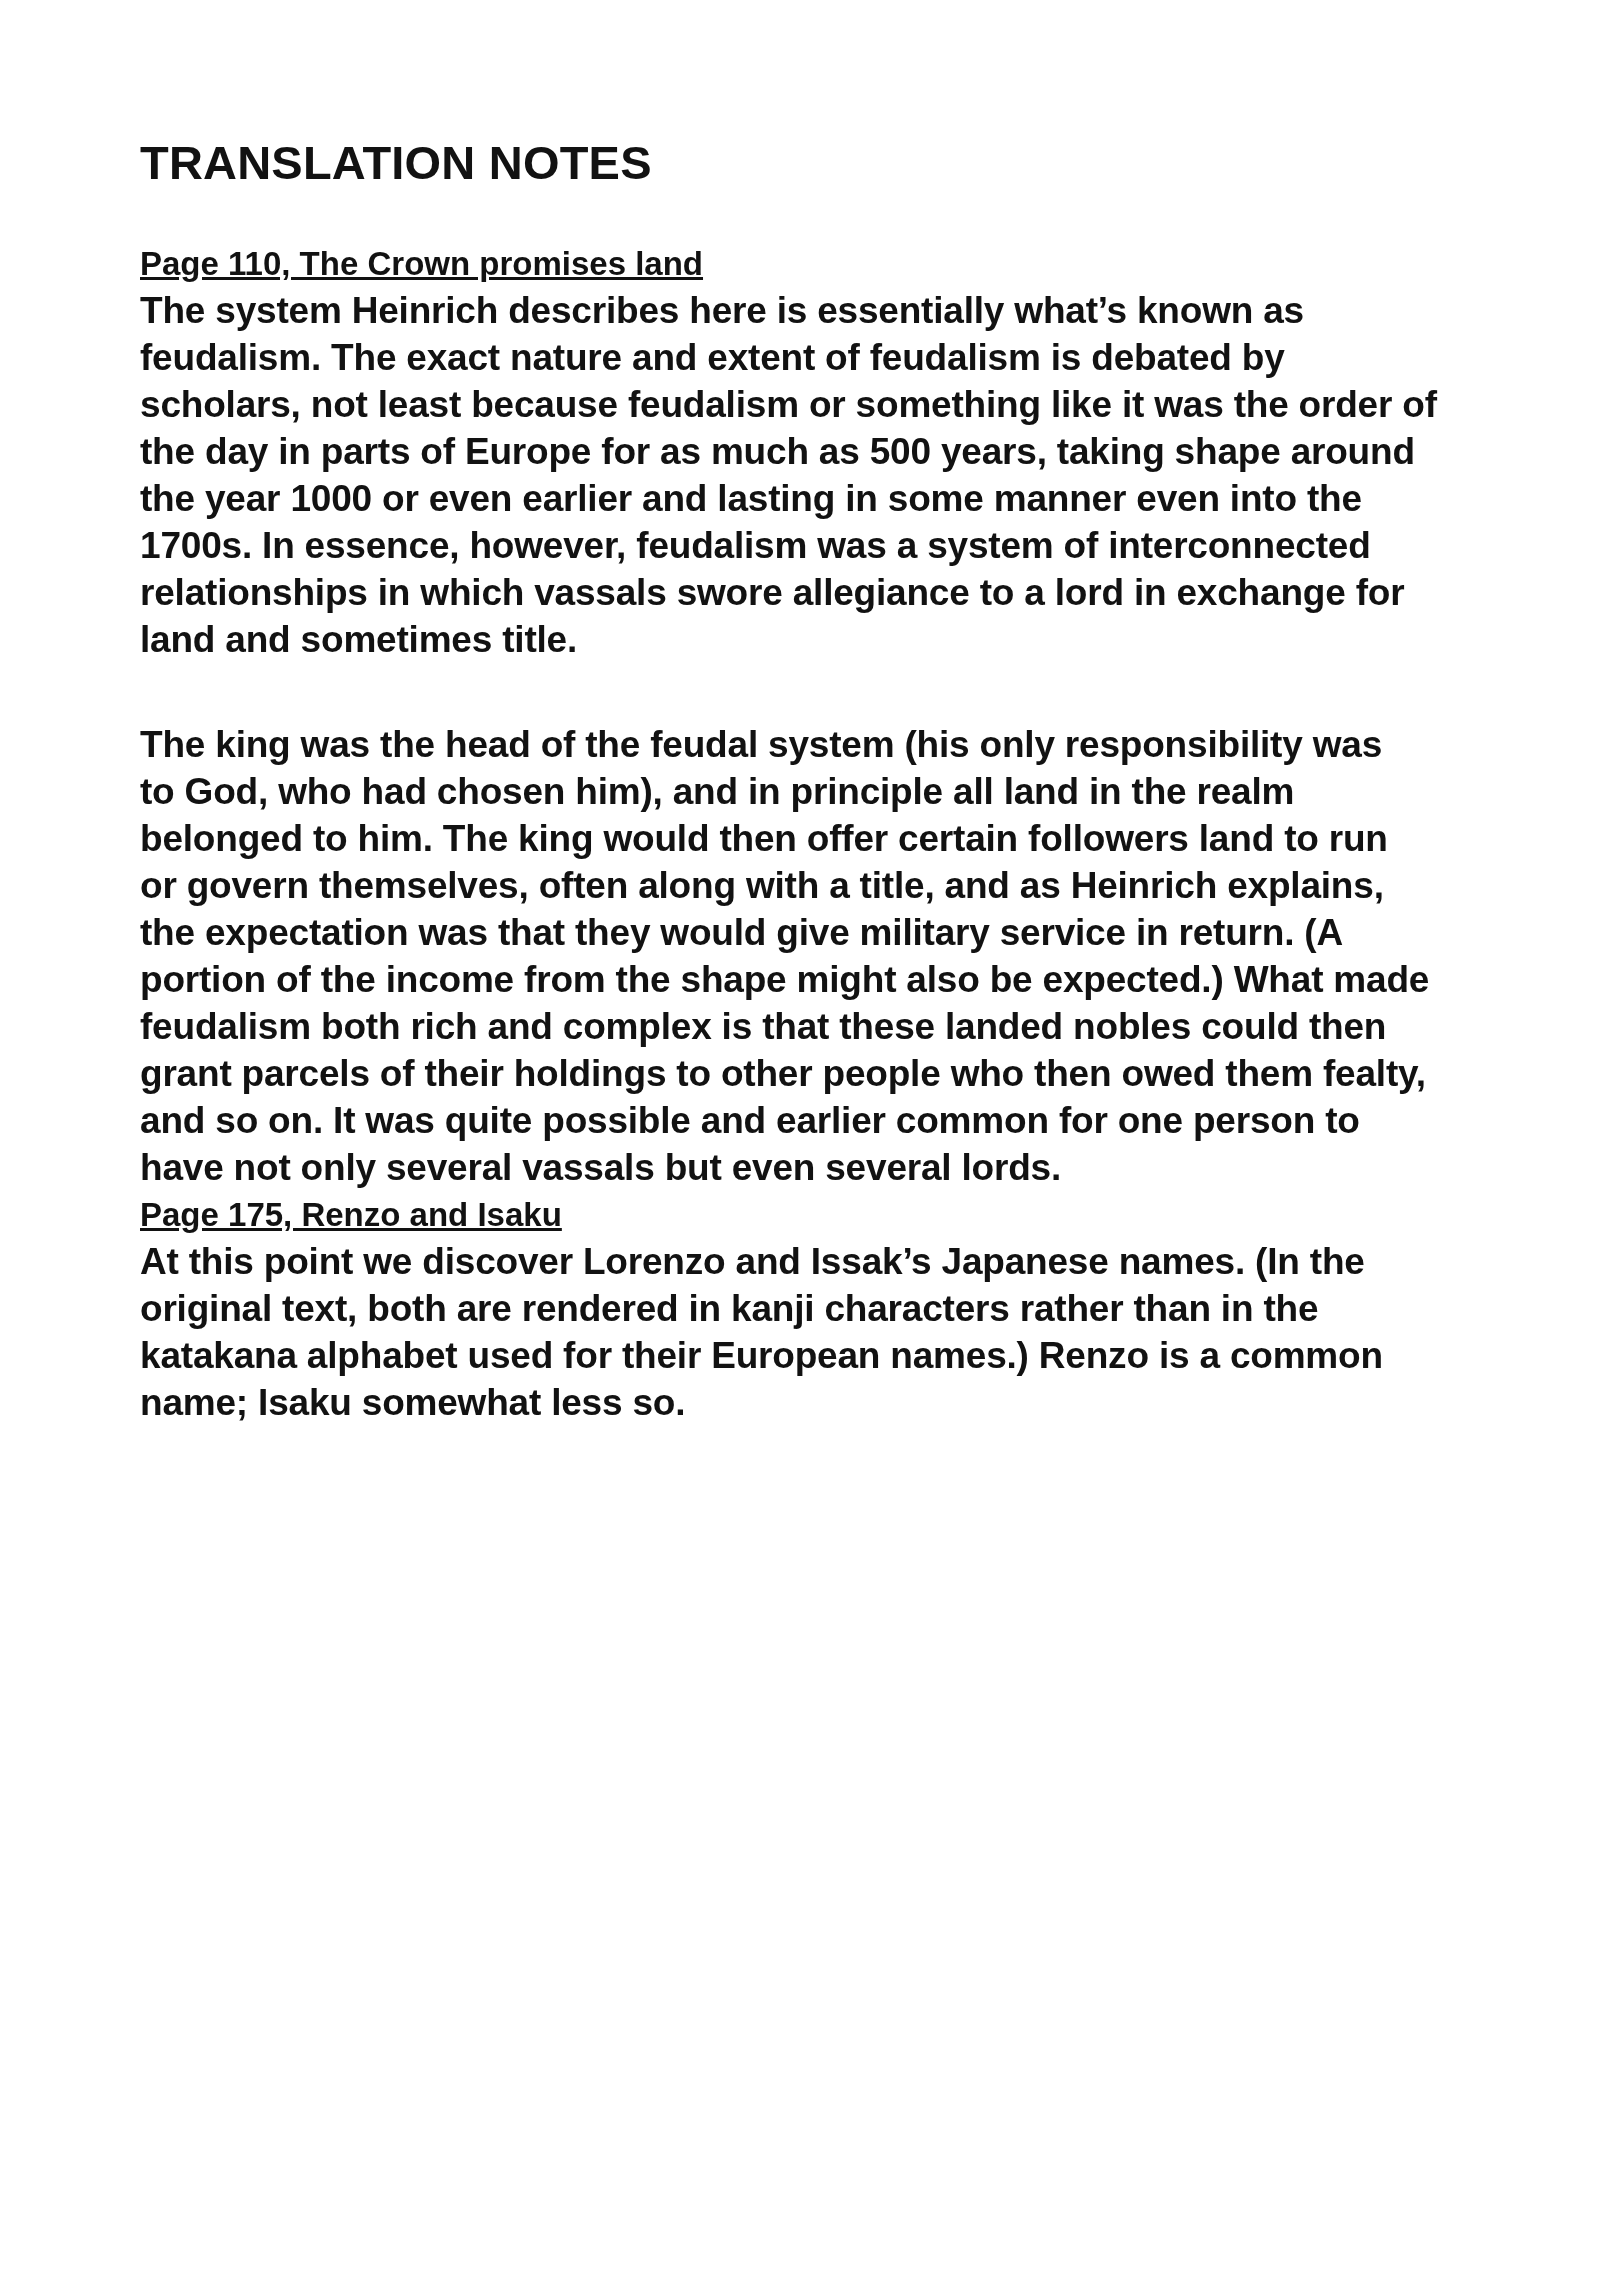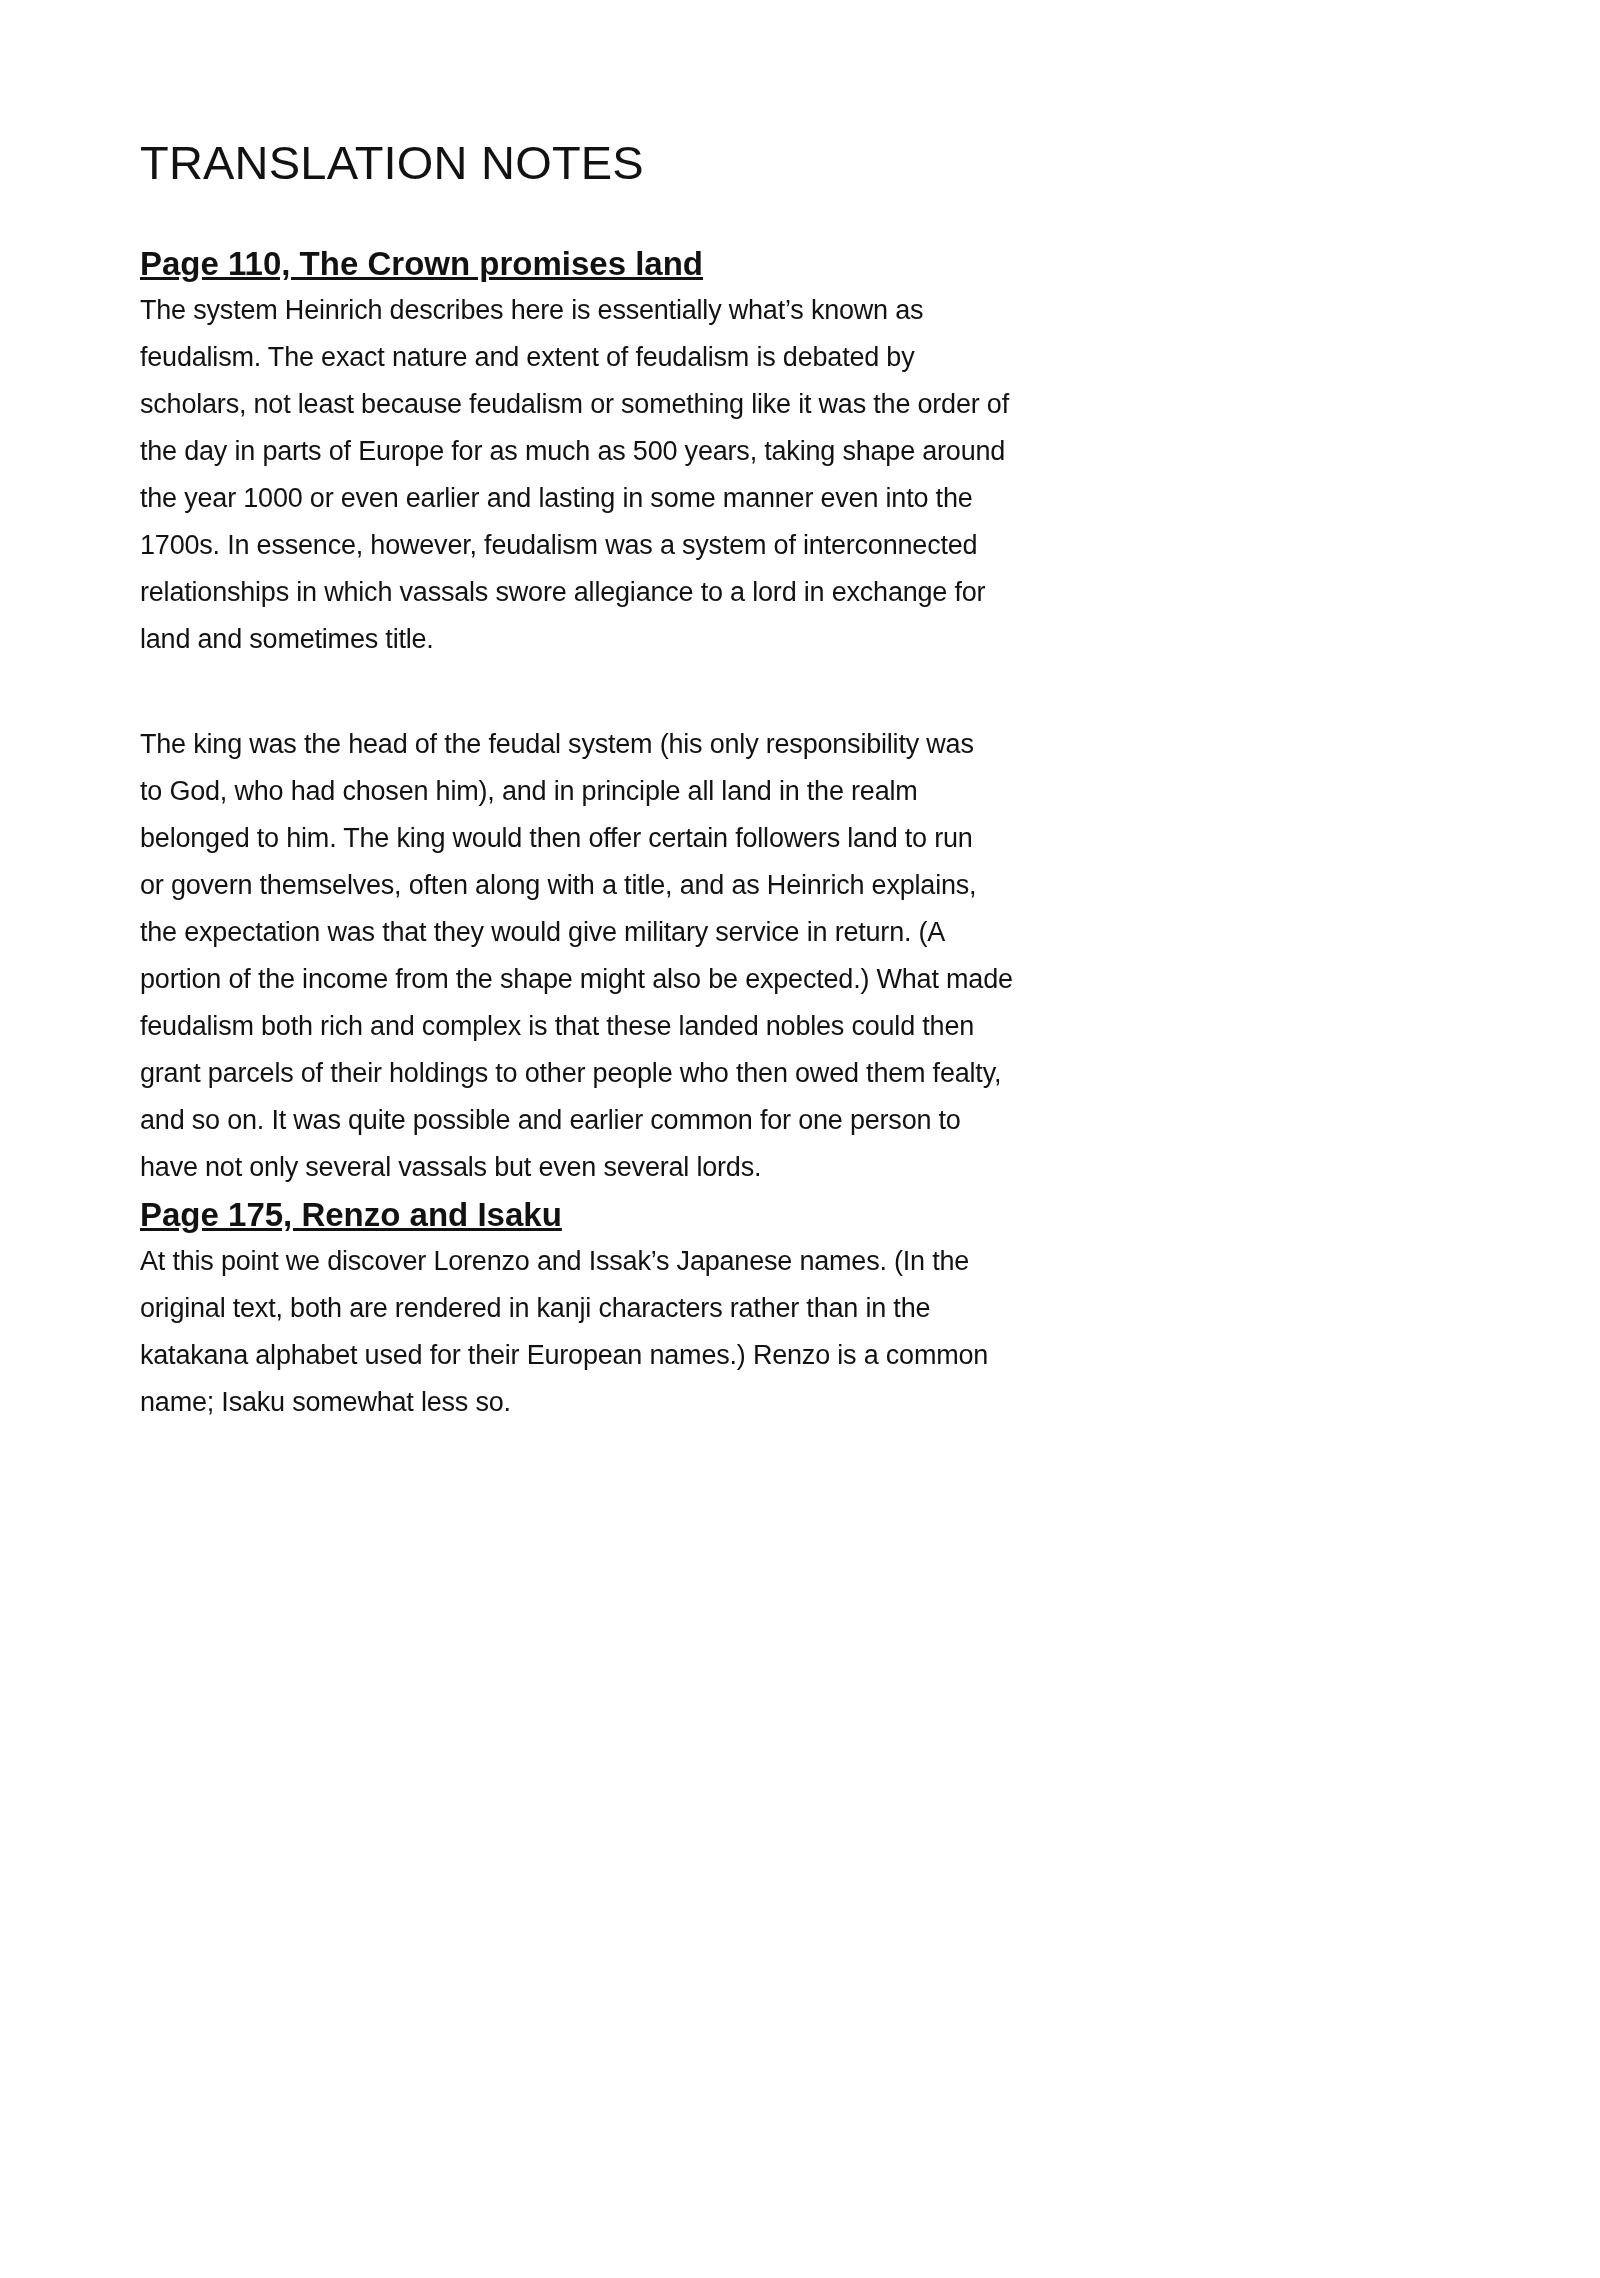--- a/index.html
+++ b/index.html
@@ -19,40 +19,40 @@
     background: #ffffff;
   }
   .content {
     position: absolute;
     top: 138px;
     left: 140px;
     right: 60px;
   }
   .doc-title {
     font-size: 47px;
-    font-weight: 400;
+    font-weight: 700;
     line-height: 50px;
     letter-spacing: 0.2px;
     margin: 0 0 52px 0;
     white-space: nowrap;
   }
   .section + .section { }
   .section-heading {
     font-size: 33px;
     font-weight: 700;
     line-height: 47px;
     margin: 0;
     white-space: nowrap;
     text-decoration: underline;
   }
   .para { margin: 0; }
   .para + .para { margin-top: 58px; }
   .text-line {
-    font-size: 27px;
-    font-weight: 400;
+    font-size: 37px;
+    font-weight: 700;
     line-height: 47px;
     letter-spacing: -0.2px;
     white-space: nowrap;
   }
 </style>
 </head>
 <body>
 
 <div class="page">
   <div class="content">

